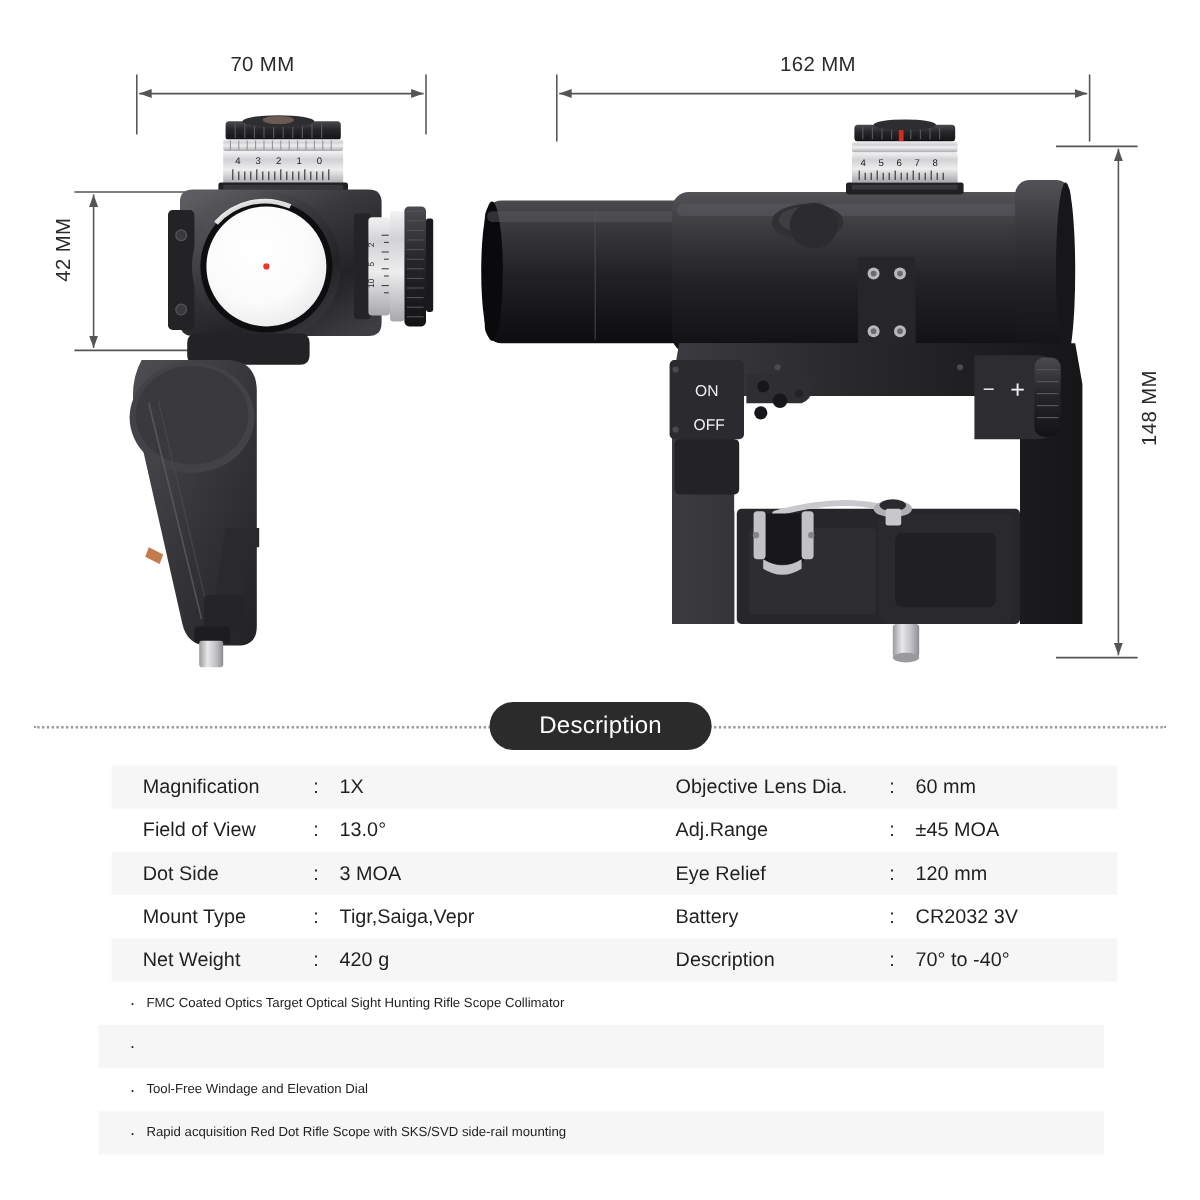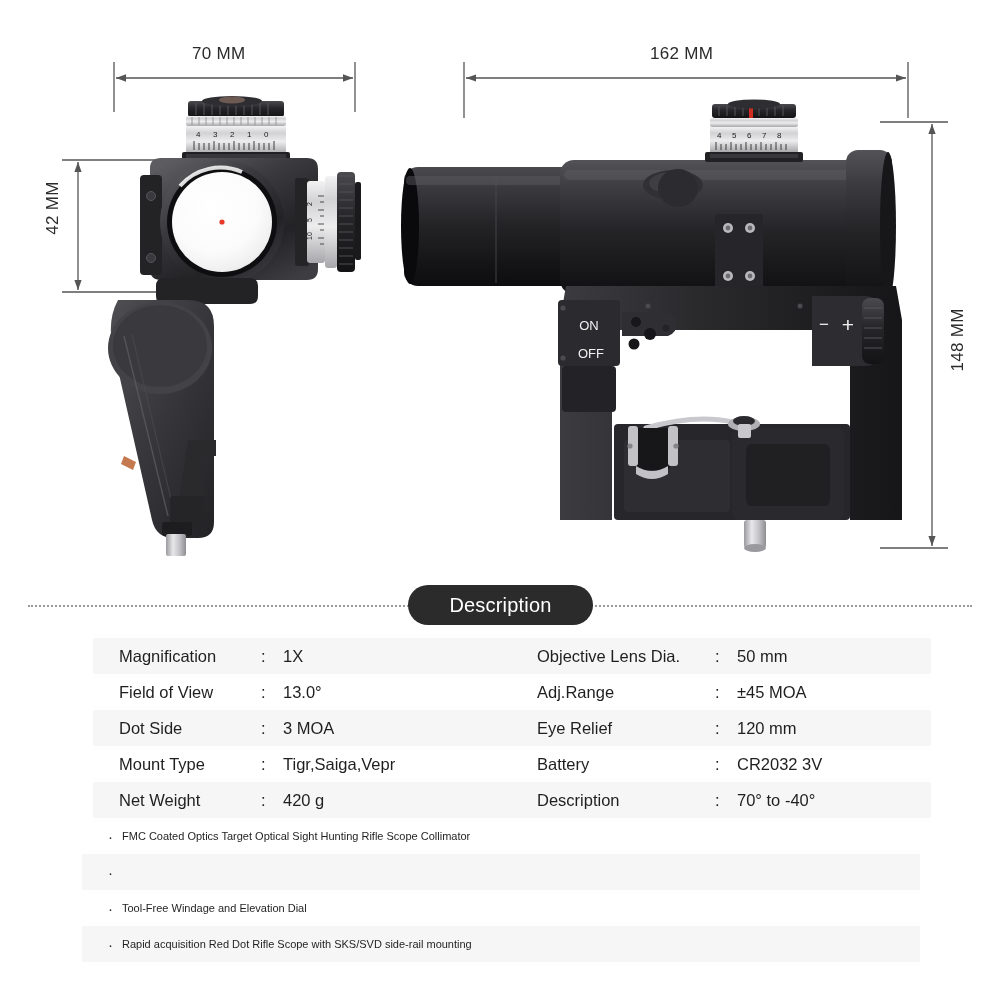--- a/index.html
+++ b/index.html
@@ -64,21 +64,21 @@
     background: #ffffff;
   }
   .spec-row.zebra { background: #f6f6f6; }
   .spec-cell { display: flex; align-items: center; height: 100%; }
   .cell-left  { width: 418px; padding-left: 26px; }
   .cell-right { width: 420px; padding-left: 26px; }
   .spec-key   { font-size: 16.5px; color: #1f1f1f; }
   .spec-colon { font-size: 16.5px; color: #1f1f1f; }
   .spec-val   { font-size: 16.5px; color: #1f1f1f; }
   .kl { width: 142px; }  .cl { width: 22px; }
-  .kr { width: 178px; }  .cr { width: 22px; }
+  .kr { width: 178px; margin-left: 26px; }  .cr { width: 22px; }
 
   
   #bullet-list { position: absolute; left: 82px; top: 818px; width: 838px; }
   .bullet-row {
     display: flex; align-items: center;
     height: 36px; background: #ffffff; padding-left: 26px;
   }
   .bullet-row.zebra { background: #f6f6f6; }
   .bullet-dot { font-size: 15px; color: #1f1f1f; margin-right: 9px; line-height: 1; }
   .bullet-text { font-size: 11px; color: #1f1f1f; }
@@ -455,21 +455,21 @@
 
     <div class="spec-row zebra">
       <div class="spec-cell cell-left">
         <span class="spec-key kl">Magnification</span>
         <span class="spec-colon cl">:</span>
         <span class="spec-val">1X</span>
       </div>
       <div class="spec-cell cell-right">
         <span class="spec-key kr">Objective Lens Dia.</span>
         <span class="spec-colon cr">:</span>
-        <span class="spec-val">50 mm</span>
+        <span class="spec-val">60 mm</span>
       </div>
     </div>
 
     <div class="spec-row">
       <div class="spec-cell cell-left">
         <span class="spec-key kl">Field of View</span>
         <span class="spec-colon cl">:</span>
         <span class="spec-val">13.0°</span>
       </div>
       <div class="spec-cell cell-right">

